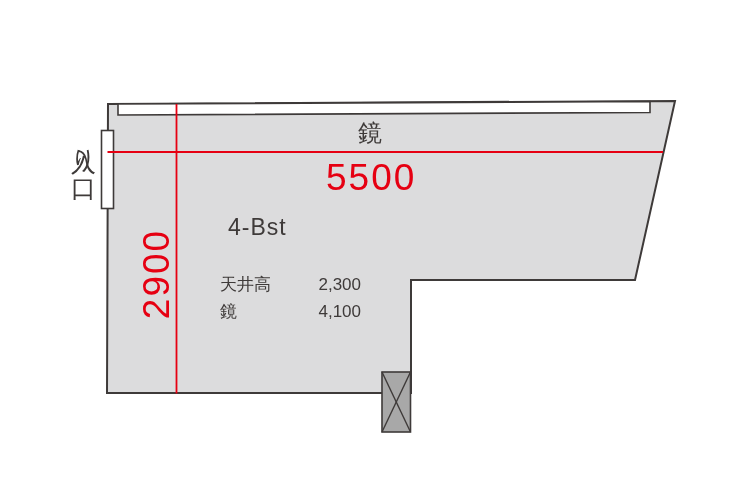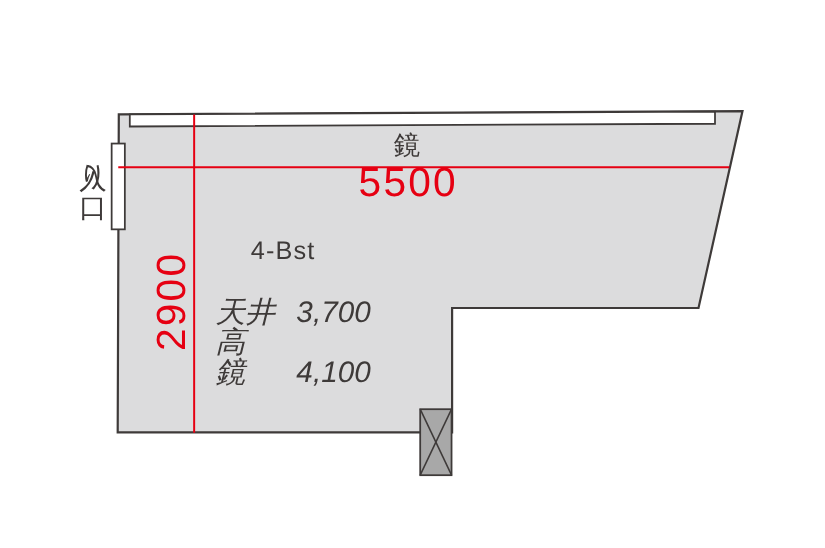--- a/index.html
+++ b/index.html
@@ -33,43 +33,42 @@
     text-align: center;
     font-size: 24px;
   }
   .dim {
     color: #e60012;
     font-size: 37px;
     letter-spacing: 2px;
   }
   .dim-width {
     left: 326px;
-    top: 147px;
+    top: 159px;
     text-align: center;
   }
   .dim-depth {
     left: 156px;
     top: 274px;
     transform: translate(-50%, -50%) rotate(-90deg);
     transform-origin: center;
   }
   .room-name {
     left: 228px;
     top: 216px;
     font-size: 23px;
     letter-spacing: 1px;
   }
   .specs {
     position: absolute;
-    left: 196px;
+    left: 220px;
     top: 271px;
     width: 141px;
-    font-size: 27px;
+    font-size: 17px;
     color: #3e3a39;
-    font-style: italic;
   }
   .spec-row {
     display: flex;
     justify-content: space-between;
     line-height: 27px;
   }
   .entrance-label {
     left: 71px;
     top: 129px;
     font-size: 25px;
@@ -105,21 +104,21 @@
 
   <div class="label dim dim-width">5500</div>
 
   <div class="label dim dim-depth">2900</div>
 
   <div class="label room-name">4-Bst</div>
 
   <div class="specs">
     <div class="spec-row">
       <span>天井高</span>
-      <span>3,700</span>
+      <span>2,300</span>
     </div>
     <div class="spec-row">
       <span>鏡</span>
       <span>4,100</span>
     </div>
   </div>
 
   <div class="label entrance-label">入り口</div>
 
 </div>

